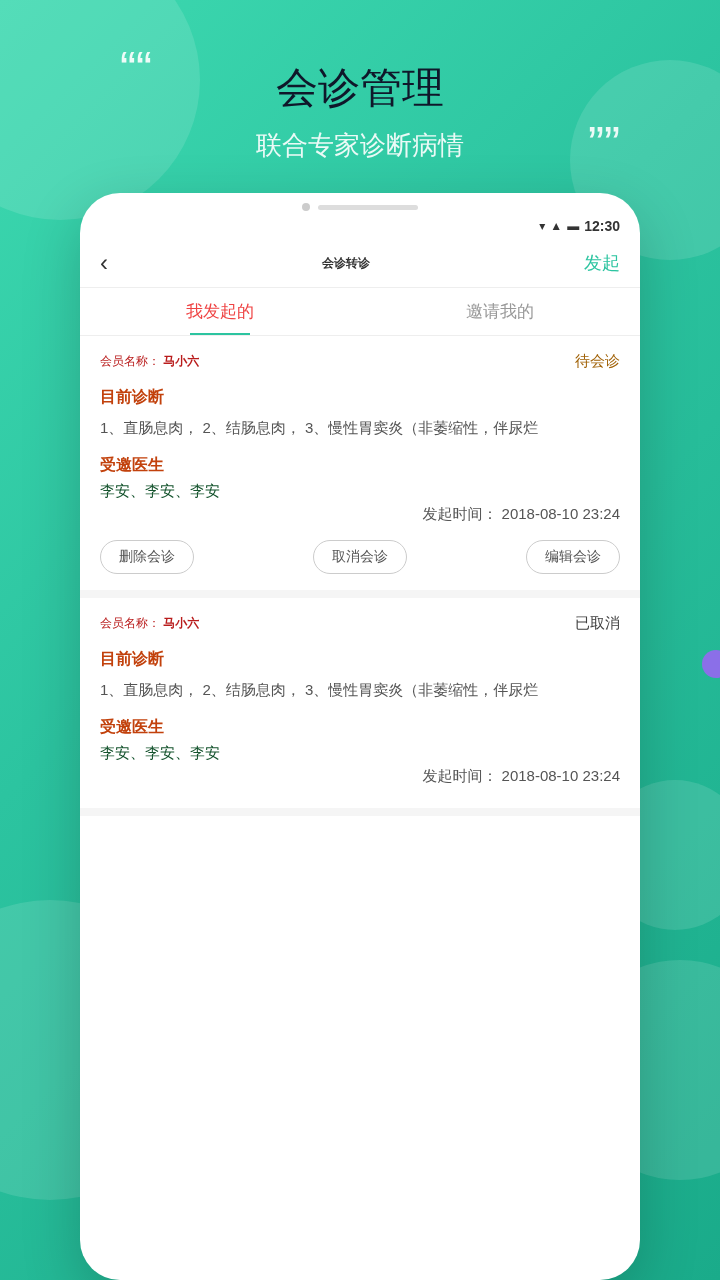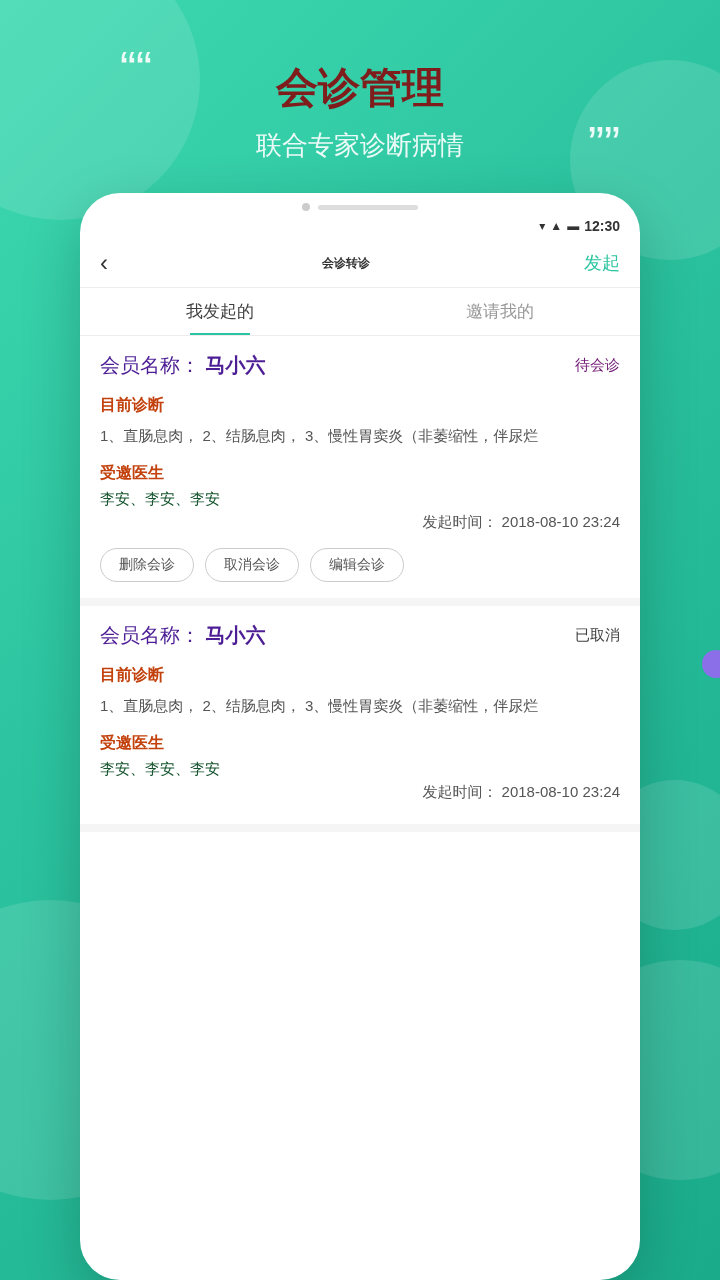--- a/index.html
+++ b/index.html
@@ -49,22 +49,22 @@
       font-size: 48px;
       color: rgba(255,255,255,0.9);
       line-height: 1;
       position: absolute;
       right: 100px;
       top: 120px;
     }
 
     .header-title {
       font-size: 42px;
-      font-weight: bold;
-      color: #7f1d1d;
+      font-weight: normal;
+      color: #0f172a;
       margin-bottom: 12px;
       margin-top: 10px;
     }
 
     .header-subtitle {
       font-size: 26px;
       color: rgba(255,255,255,0.9);
     }
 
     
@@ -159,21 +159,21 @@
     .tab {
       flex: 1;
       text-align: center;
       padding: 12px 0;
       font-size: 17px;
       cursor: pointer;
       position: relative;
     }
 
     .tab.active {
-      color: #404040;
+      color: #ef4444;
     }
 
     .tab.active::after {
       content: '';
       position: absolute;
       bottom: 0;
       left: 50%;
       transform: translateX(-50%);
       width: 60px;
       height: 2px;
@@ -198,34 +198,34 @@
     }
 
     .card-header {
       display: flex;
       justify-content: space-between;
       align-items: center;
       margin-bottom: 16px;
     }
 
     .member-label {
-      font-size: 20px;
-      color: #4c1d95;
+      font-size: 12px;
+      color: #b91c1c;
     }
 
     .member-name {
       font-weight: bold;
     }
 
     .status-badge {
       font-size: 15px;
     }
 
     .status-pending {
-      color: #701a75;
+      color: #a16207;
     }
 
     .status-cancelled {
       color: #404040;
     }
 
     .section-title {
       font-size: 16px;
       font-weight: bold;
       color: #c2410c;
@@ -251,21 +251,21 @@
 
     .time-label {
       font-size: 15px;
       color: #555;
       text-align: right;
     }
 
     
     .action-buttons {
       display: flex;
-      justify-content: flex-start;
+      justify-content: space-between;
       gap: 11px;
       margin-top: 16px;
     }
 
     .action-btn {
       border: 1px solid #ccc;
       background: white;
       border-radius: 20px;
       padding: 7px 18px;
       font-size: 14px;

